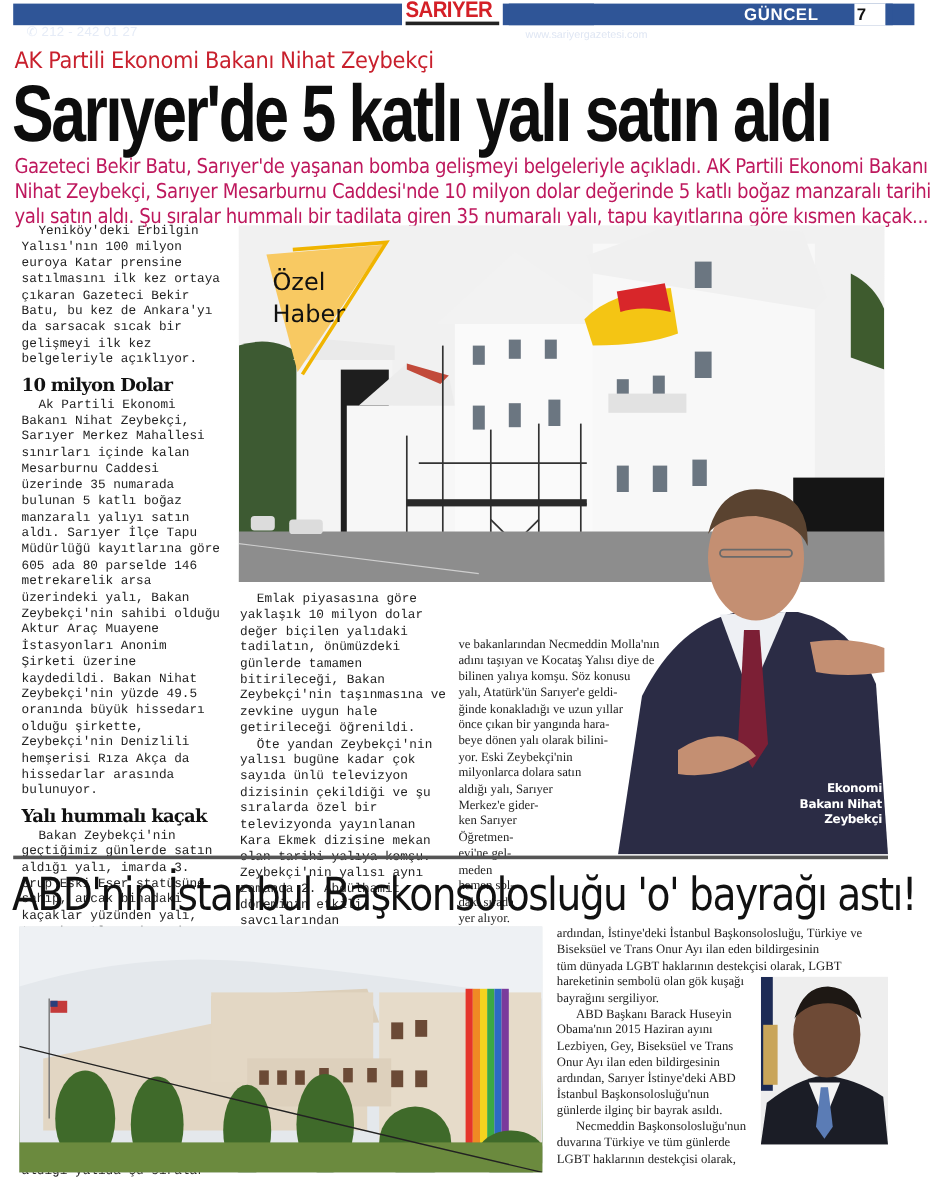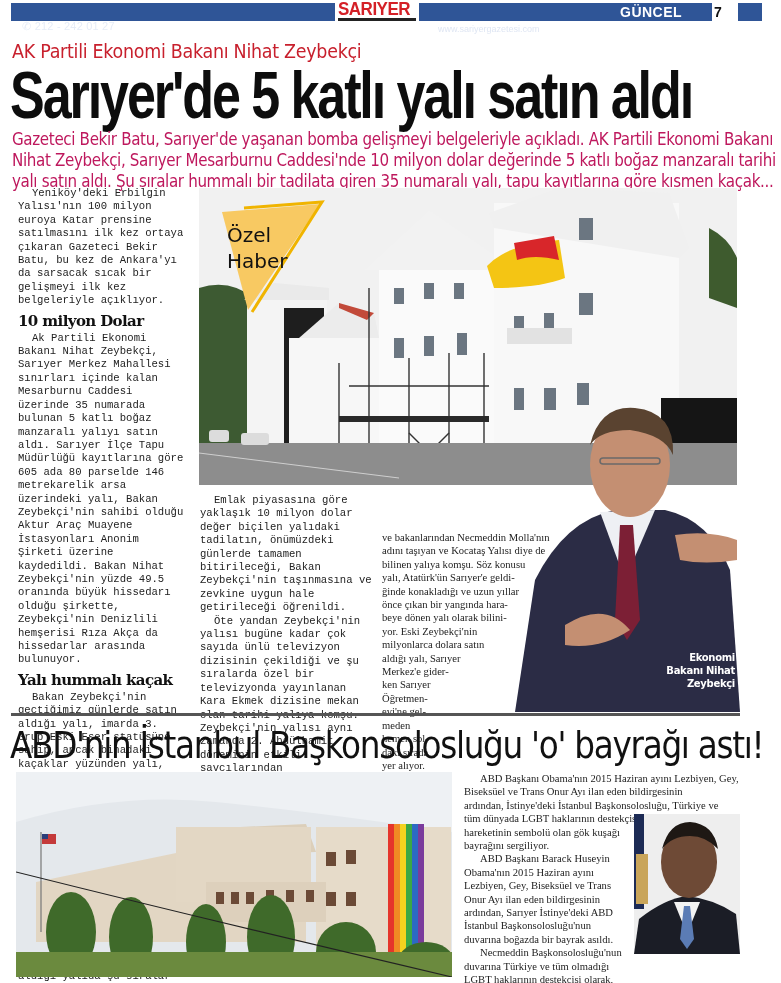--- a/index.html
+++ b/index.html
@@ -245,35 +245,34 @@
         <ellipse cx="255" cy="165" rx="24" ry="42"></ellipse>
       <ellipse cx="330" cy="180" rx="30" ry="30"></ellipse>
         <ellipse cx="410" cy="190" rx="28" ry="20"></ellipse>
     </g>
     <rect x="0" y="180" width="436" height="25" fill="#6b8a3e"></rect>
     <path d="M0 100 Q200 150 436 205" stroke="#222" stroke-width="1.2" fill="none"></path>
   </svg>
 </div>
 
 <div class="col4">
-  <div style="text-indent:16px">ABD Başkanı Obama'nın 2015 Haziran ayını Lezbiyen, Gey,</div>
+  <div>ardından, İstinye'deki İstanbul Başkonsolosluğu, Türkiye ve</div>
   <div>Biseksüel ve Trans Onur Ayı ilan eden bildirgesinin</div>
-  <div>ardından, İstinye'deki İstanbul Başkonsolosluğu, Türkiye ve</div>
   <div>tüm dünyada LGBT haklarının destekçisi olarak, LGBT</div>
   <div class="narrow">hareketinin sembolü olan gök kuşağı</div>
   <div class="narrow">bayrağını sergiliyor.</div>
   <div class="narrow" style="text-indent:16px">ABD Başkanı Barack Huseyin</div>
   <div class="narrow">Obama'nın 2015 Haziran ayını</div>
   <div class="narrow">Lezbiyen, Gey, Biseksüel ve Trans</div>
   <div class="narrow">Onur Ayı ilan eden bildirgesinin</div>
   <div class="narrow">ardından, Sarıyer İstinye'deki ABD</div>
   <div class="narrow">İstanbul Başkonsolosluğu'nun</div>
-  <div class="narrow">duvarına boğazda bir bayrak asıldı.</div>
+  <div class="narrow">günlerde ilginç bir bayrak asıldı.</div>
   <div class="narrow" style="text-indent:16px">Necmeddin Başkonsolosluğu'nun</div>
-  <div class="narrow">duvarına Türkiye ve tüm olmadığı</div>
+  <div class="narrow">duvarına Türkiye ve tüm günlerde</div>
   <div class="narrow">LGBT haklarının destekçisi olarak,</div>
 
 </div>
 
 <div class="photo-obama">
   <svg width="106" height="140" viewBox="0 0 106 140">
     <rect width="106" height="140" fill="#eeeeee"></rect>
     <rect x="0" y="0" width="10" height="95" fill="#1d2b55"></rect>
     <rect x="2" y="40" width="12" height="50" fill="#c9a55a"></rect>
     <path d="M0 140 L5 105 Q30 85 53 82 Q80 85 102 100 L106 140 Z" fill="#1b1d26"></path>

